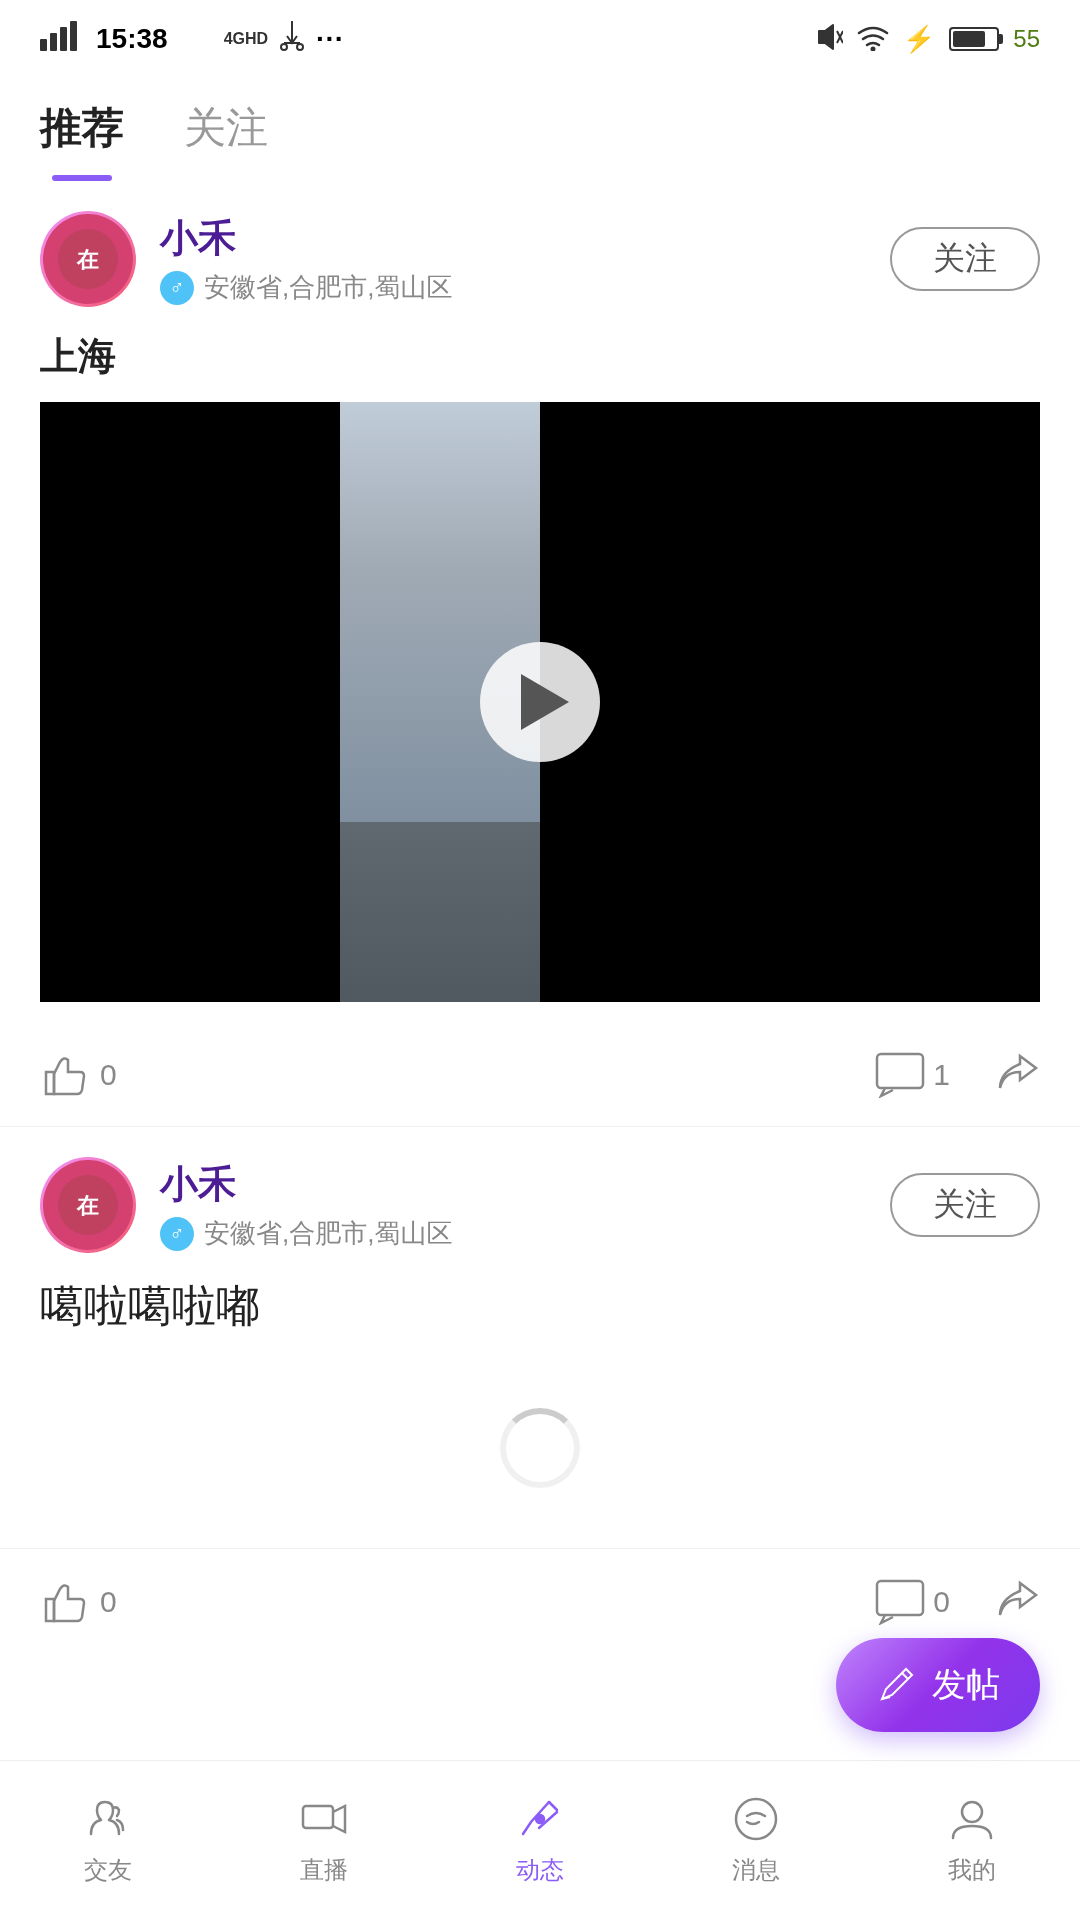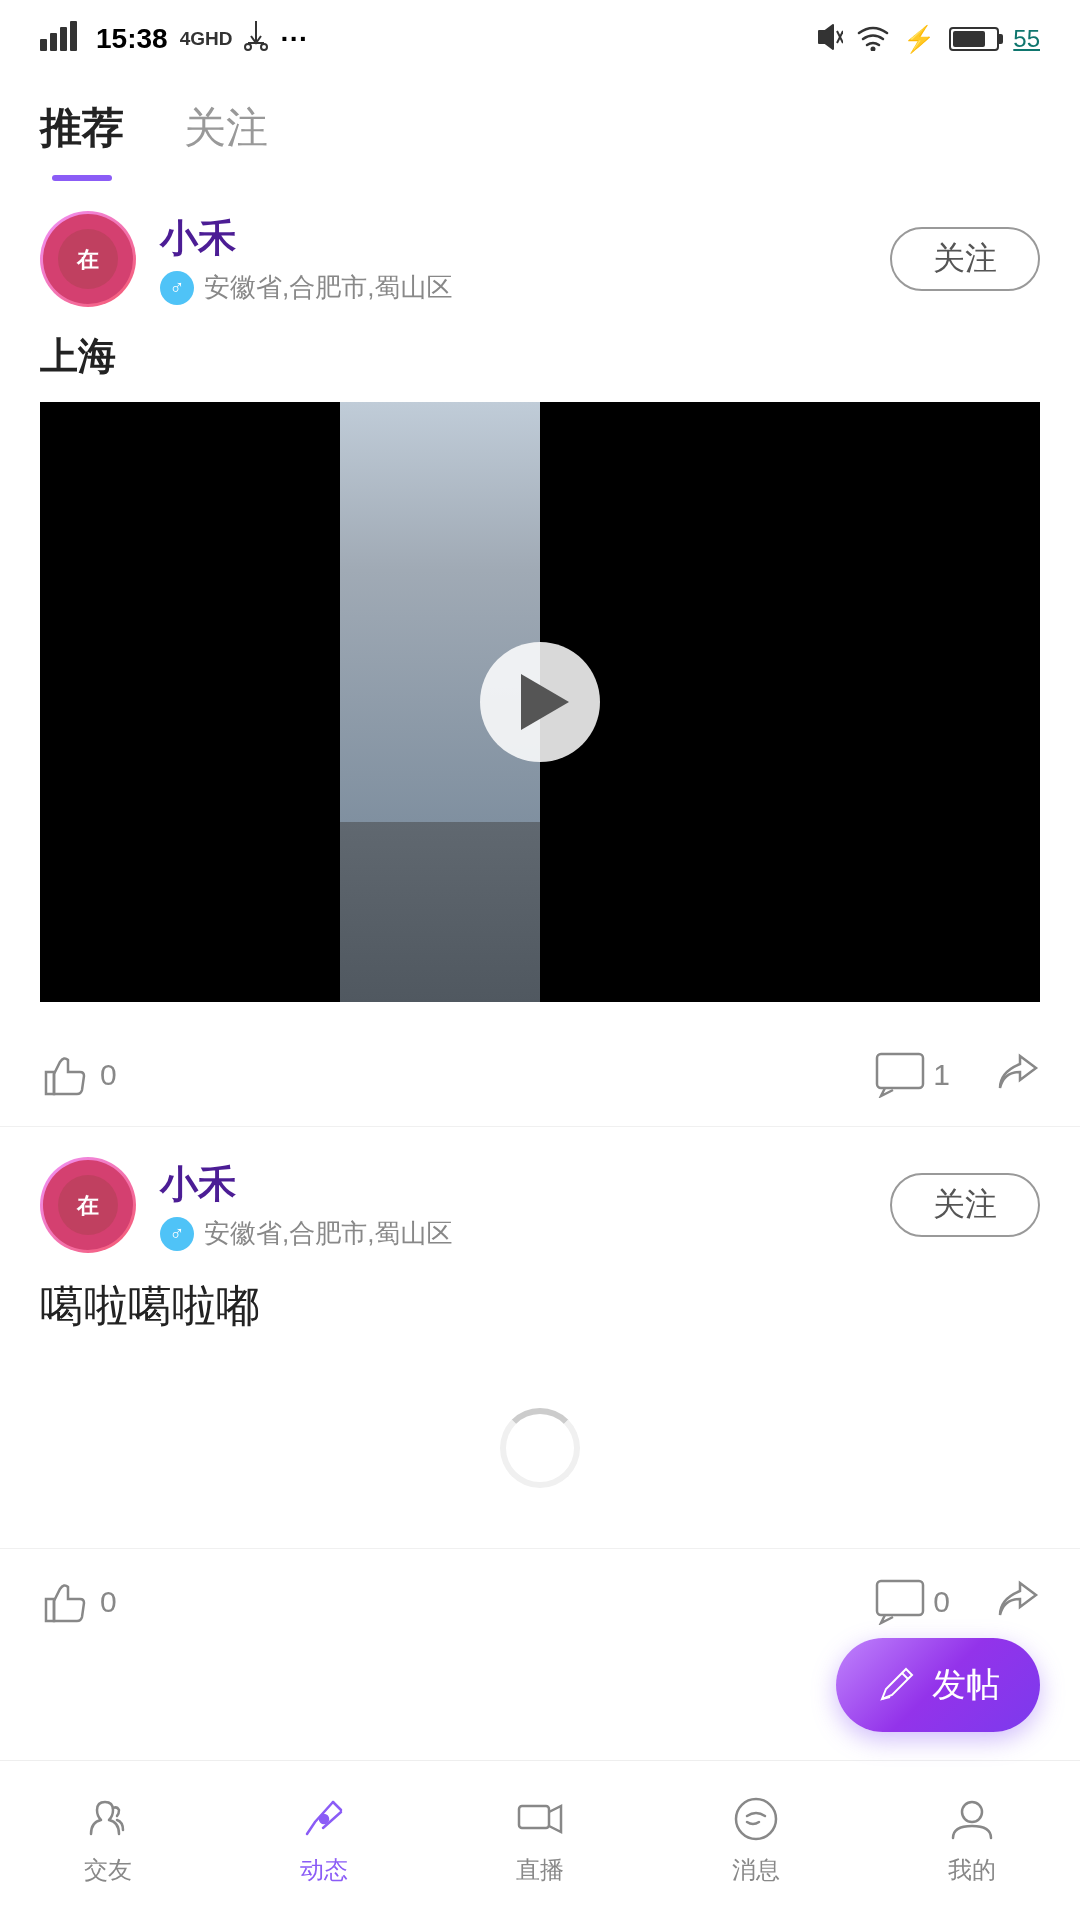--- a/index.html
+++ b/index.html
@@ -371,21 +371,21 @@
   <div class="status-left">
     <span>
       <svg width="44" height="30" viewBox="0 0 44 30">
         <rect x="0" y="18" width="7" height="12" fill="#333" rx="1"></rect>
         <rect x="10" y="12" width="7" height="18" fill="#333" rx="1"></rect>
         <rect x="20" y="6" width="7" height="24" fill="#333" rx="1"></rect>
         <rect x="30" y="0" width="7" height="30" fill="#333" rx="1"></rect>
       </svg>
     </span>
     <span>15:38</span>
-    <span style="font-size:19px;font-weight:700;color:#333;">4GHD</span>
+    <span style="font-size:16px;font-weight:700;color:#333;margin-left:44px;">4GHD</span>
     <span>
       <svg width="24" height="30" viewBox="0 0 24 30" fill="none" stroke="#333" stroke-width="2">
         <line x1="12" y1="0" x2="12" y2="20"></line>
         <polyline points="7,15 12,22 17,15"></polyline>
         <line x1="4" y1="22" x2="20" y2="22"></line>
         <circle cx="4" cy="26" r="3"></circle>
         <circle cx="20" cy="26" r="3"></circle>
       </svg>
     </span>
     <span style="font-size:28px;">···</span>
@@ -403,21 +403,21 @@
         <path d="M2 10 Q16 0 30 10" stroke="#333" stroke-width="2.5" fill="none" stroke-linecap="round"></path>
         <path d="M6 16 Q16 9 26 16" stroke="#333" stroke-width="2.5" fill="none" stroke-linecap="round"></path>
         <path d="M10 22 Q16 18 22 22" stroke="#333" stroke-width="2.5" fill="none" stroke-linecap="round"></path>
         <circle cx="16" cy="26" r="2.5" fill="#333"></circle>
       </svg>
     </span>
     <span style="font-size:26px;color:#333;">⚡</span>
     <div class="battery-icon">
       <div class="battery-fill"></div>
     </div>
-    <span style="font-size:24px;color:#0f766e;text-decoration:underline;">55</span>
+    <span style="font-size:24px;color:#4d7c0f;">55</span>
   </div>
 </div>
 
 <div class="top-nav">
   <div class="nav-tab active">推荐</div>
   <div class="nav-tab">关注</div>
 </div>
 
 <div class="post-card">
 
@@ -554,45 +554,45 @@
     <div class="nav-icon">
       <svg width="54" height="54" viewBox="0 0 54 54" fill="none" stroke="#888" stroke-width="2.5">
         <path d="M10 42 Q10 30 20 28 Q16 24 16 18 Q16 10 24 10 Q32 10 32 18 Q32 24 28 28 Q38 30 38 42" stroke-linecap="round" stroke-linejoin="round"></path>
         <path d="M36 28 Q42 30 42 38" stroke-linecap="round"></path>
         <path d="M32 16 Q36 14 38 18 Q38 22 36 24" stroke-linecap="round"></path>
       </svg>
     </div>
     <span class="nav-label">交友</span>
   </div>
 
+  <div class="nav-item">
+    <div class="nav-icon">
+      <svg width="54" height="54" viewBox="0 0 54 54" fill="none" stroke="#888" stroke-width="2.5">
+        <rect x="6" y="14" width="30" height="22" rx="3"></rect>
+        <path d="M36 20 L48 14 L48 40 L36 34"></path>
+      </svg>
+    </div>
+    <span class="nav-label">直播</span>
+  </div>
+
   <div class="nav-item active">
     <div class="nav-icon">
       <svg width="54" height="54" viewBox="0 0 54 54" fill="none" stroke="#8b5cf6" stroke-width="2.5">
         <path d="M10 42 L18 30 L27 20 L36 10" stroke-linecap="round"></path>
         <path d="M36 10 L44 18" stroke-linecap="round"></path>
         <path d="M26 36 L44 20" stroke-linecap="round"></path>
         <circle cx="27" cy="27" r="4" fill="#8b5cf6"></circle>
       </svg>
     </div>
     <span class="nav-label" style="color:#8b5cf6;">动态</span>
   </div>
 
   <div class="nav-item">
     <div class="nav-icon">
       <svg width="54" height="54" viewBox="0 0 54 54" fill="none" stroke="#888" stroke-width="2.5">
-        <rect x="6" y="14" width="30" height="22" rx="3"></rect>
-        <path d="M36 20 L48 14 L48 40 L36 34"></path>
-      </svg>
-    </div>
-    <span class="nav-label">直播</span>
-  </div>
-
-  <div class="nav-item">
-    <div class="nav-icon">
-      <svg width="54" height="54" viewBox="0 0 54 54" fill="none" stroke="#888" stroke-width="2.5">
         <circle cx="27" cy="27" r="20"></circle>
         <path d="M18 24 Q27 18 36 24" stroke-linecap="round"></path>
         <path d="M18 30 Q24 34 30 30" stroke-linecap="round"></path>
       </svg>
     </div>
     <span class="nav-label">消息</span>
   </div>
 
   <div class="nav-item">
     <div class="nav-icon">

